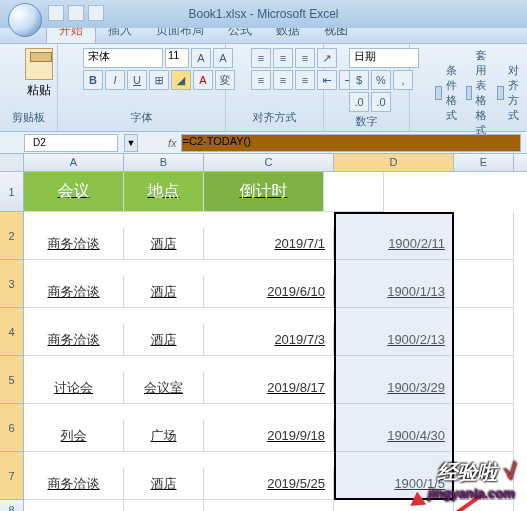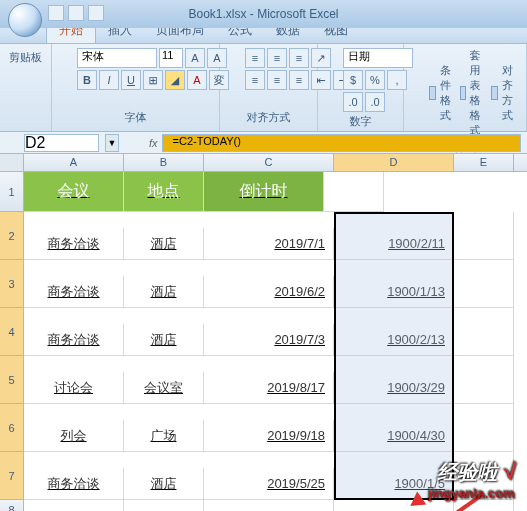--- a/index.html
+++ b/index.html
@@ -33,24 +33,24 @@
 .align-controls { display: flex; flex-direction: column; gap: 2px; }
 .align-row { display: flex; gap: 2px; }
 .number-controls { display: flex; flex-direction: column; gap: 2px; }
 .number-combo { width: 70px; height: 20px; border: 1px solid #a0bcd8; background: #fff; font-size: 11px; padding: 0 4px; }
 .style-controls { display: flex; flex-direction: row; gap: 2px; }
 .style-item { display: flex; align-items: center; gap: 4px; color: #3b5d80; font-size: 11px; }
 .style-icon { width: 14px; height: 14px; background: #c0d8f0; border: 1px solid #80a0c0; }
 
 
 .formula-bar { height: 22px; background: #e8f0f8; border-bottom: 1px solid #a0bcd8; display: flex; align-items: center; }
-.name-box { width: 75px; height: 18px; border: 1px solid #a0bcd8; background: #fff; margin: 0 6px 0 24px; font-size: 16px; padding: 0 0; display: flex; align-items: center; }
+.name-box { width: 94px; height: 18px; border: 1px solid #a0bcd8; background: #fff; margin: 0 6px 0 24px; font-size: 10px; padding: 0 8px; display: flex; align-items: center; }
 .name-box-dd { width: 14px; height: 18px; border: 1px solid #a0bcd8; background: #e0e8f0; font-size: 9px; text-align: center; line-height: 16px; }
 .fx-label { font-style: italic; color: #666; margin: 0 4px 0 30px; font-size: 11px; }
-.formula-input { flex: 1; height: 18px; border: 1px solid #a0bcd8; background: #eab308; font-size: 11px; padding: 0 10px; margin-right: 6px; }
+.formula-input { flex: 1; height: 18px; border: 1px solid #a0bcd8; background: #a16207; font-size: 11px; padding: 0 1px; margin-right: 6px; }
 
 
 .grid-area { position: relative; }
 .col-headers { display: flex; background: linear-gradient(#f0f4f8, #dce6f0); border-bottom: 1px solid #a0bcd8; height: 18px; }
 .corner { width: 24px; border-right: 1px solid #a0bcd8; background: #e0e8f0; }
 .col-h { border-right: 1px solid #a0bcd8; text-align: center; color: #3b5d80; font-size: 11px; line-height: 17px; }
 .col-h.sel { background: #f8d890; }
 .col-A { width: 100px; } .col-B { width: 80px; } .col-C { width: 130px; } .col-D { width: 120px; } .col-E { width: 60px; }
 
 .grid-body { display: flex; }
@@ -74,21 +74,21 @@
 
 
 .arrow { position: absolute; right: 50px; top: 330px; width: 60px; height: 60px; pointer-events: none; }
 .arrow-line { position: absolute; width: 70px; height: 4px; background: #e03030; transform: rotate(-35deg); top: 30px; left: 0; }
 .arrow-head { position: absolute; width: 0; height: 0; border-right: 14px solid #e03030; border-top: 8px solid transparent; border-bottom: 8px solid transparent; top: 10px; left: -8px; transform: rotate(-35deg); }
 
 
 .watermark { position: absolute; right: 12px; bottom: 10px; text-align: right; color: #fff; text-shadow: 1px 1px 2px rgba(0,0,0,0.9), -1px -1px 2px rgba(0,0,0,0.9); font-weight: bold; }
 .wm-main { font-size: 20px; font-style: italic; }
 .wm-check { color: #e03030; font-size: 22px; }
-.wm-sub { font-size: 13px; color: #b91c1c; }
+.wm-sub { font-size: 13px; font-style: italic; color: #701a75; }
 </style>
 </head>
 <body>
 
 <div class="title-bar">
   <div class="orb"></div>
   <div class="qat">
     <span></span>
     <span></span>
     <span></span>
@@ -100,20 +100,26 @@
   <div class="ribbon-tab active">开始</div>
   <div class="ribbon-tab">插入</div>
   <div class="ribbon-tab">页面布局</div>
   <div class="ribbon-tab">公式</div>
   <div class="ribbon-tab">数据</div>
   <div class="ribbon-tab">视图</div>
 </div>
 
 <div class="ribbon">
   <div class="ribbon-group" style="width:58px">
+    <div class="group-body">
+      <div class="paste-btn">
+        <div class="paste-icon"></div>
+        <span>粘贴</span>
+      </div>
+    </div>
     <div class="group-label">剪贴板</div>
   </div>
 
   <div class="ribbon-group" style="width:168px">
     <div class="group-body">
       <div class="font-controls">
         <div class="font-row">
           <div class="font-select">宋体</div>
           <div class="size-select">11</div>
           <div class="btn-small">A</div>
@@ -232,21 +238,21 @@
       <div class="cell-row" style="height:48px">
         <div class="cell col-A data-cell center">商务洽谈</div>
         <div class="cell col-B data-cell center">酒店</div>
         <div class="cell col-C data-cell right">2019/7/1</div>
         <div class="cell col-D data-cell right">1900/2/11</div>
         <div class="cell col-E"></div>
       </div>
       <div class="cell-row" style="height:48px">
         <div class="cell col-A data-cell center">商务洽谈</div>
         <div class="cell col-B data-cell center">酒店</div>
-        <div class="cell col-C data-cell right">2019/6/2</div>
+        <div class="cell col-C data-cell right">2019/6/10</div>
         <div class="cell col-D data-cell right">1900/1/13</div>
         <div class="cell col-E"></div>
       </div>
       <div class="cell-row" style="height:48px">
         <div class="cell col-A data-cell center">商务洽谈</div>
         <div class="cell col-B data-cell center">酒店</div>
         <div class="cell col-C data-cell right">2019/7/3</div>
         <div class="cell col-D data-cell right">1900/2/13</div>
         <div class="cell col-E"></div>
       </div>

